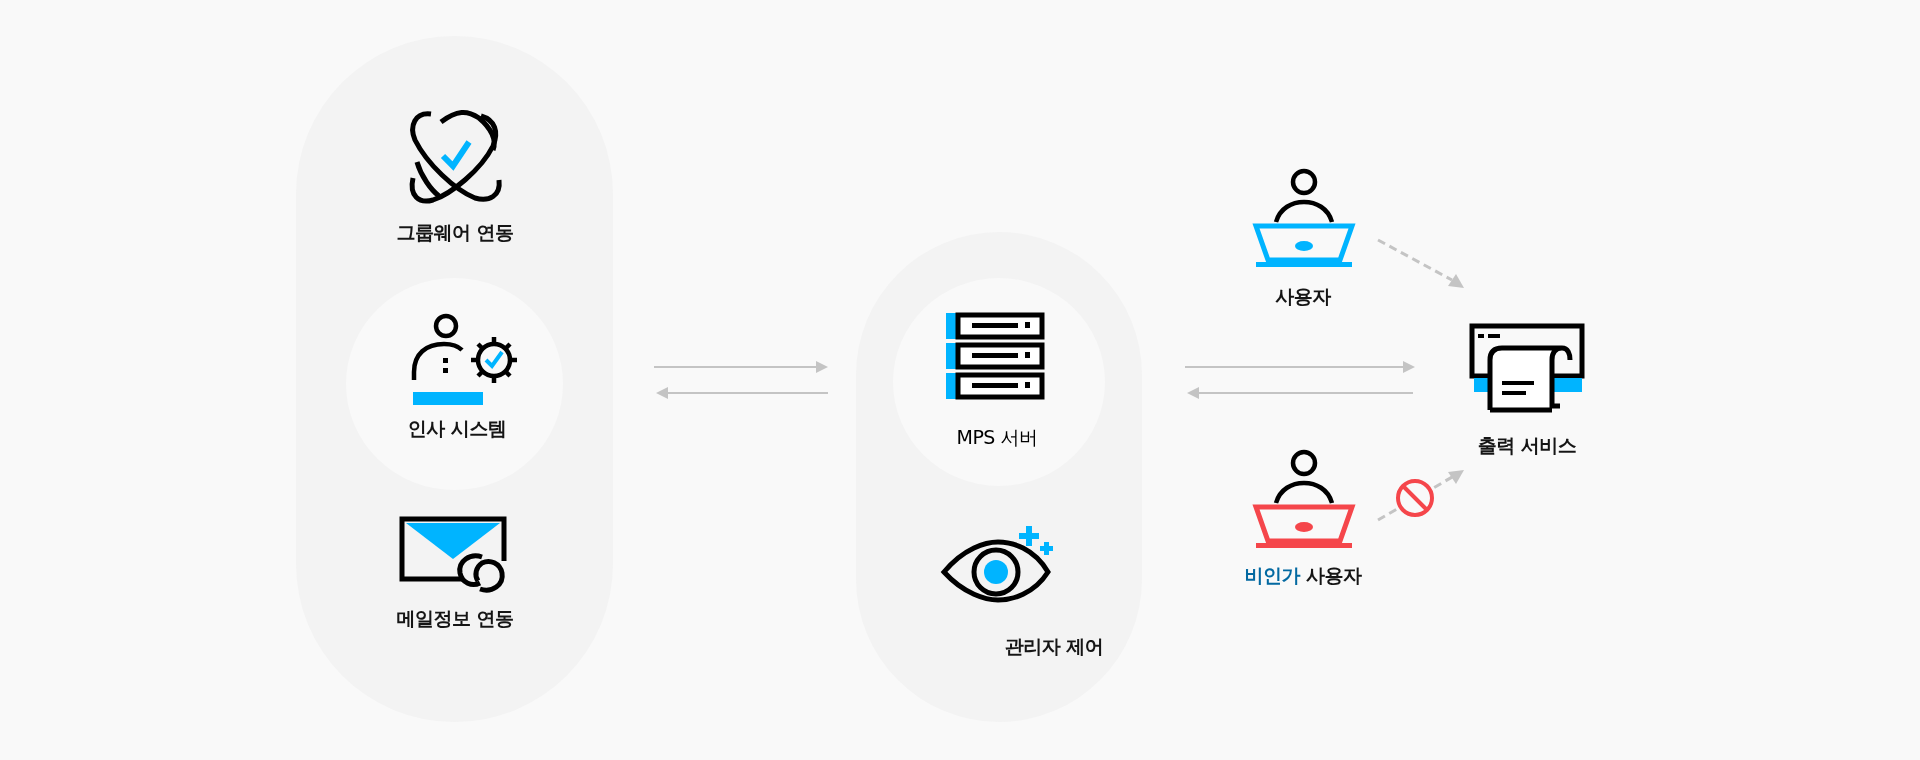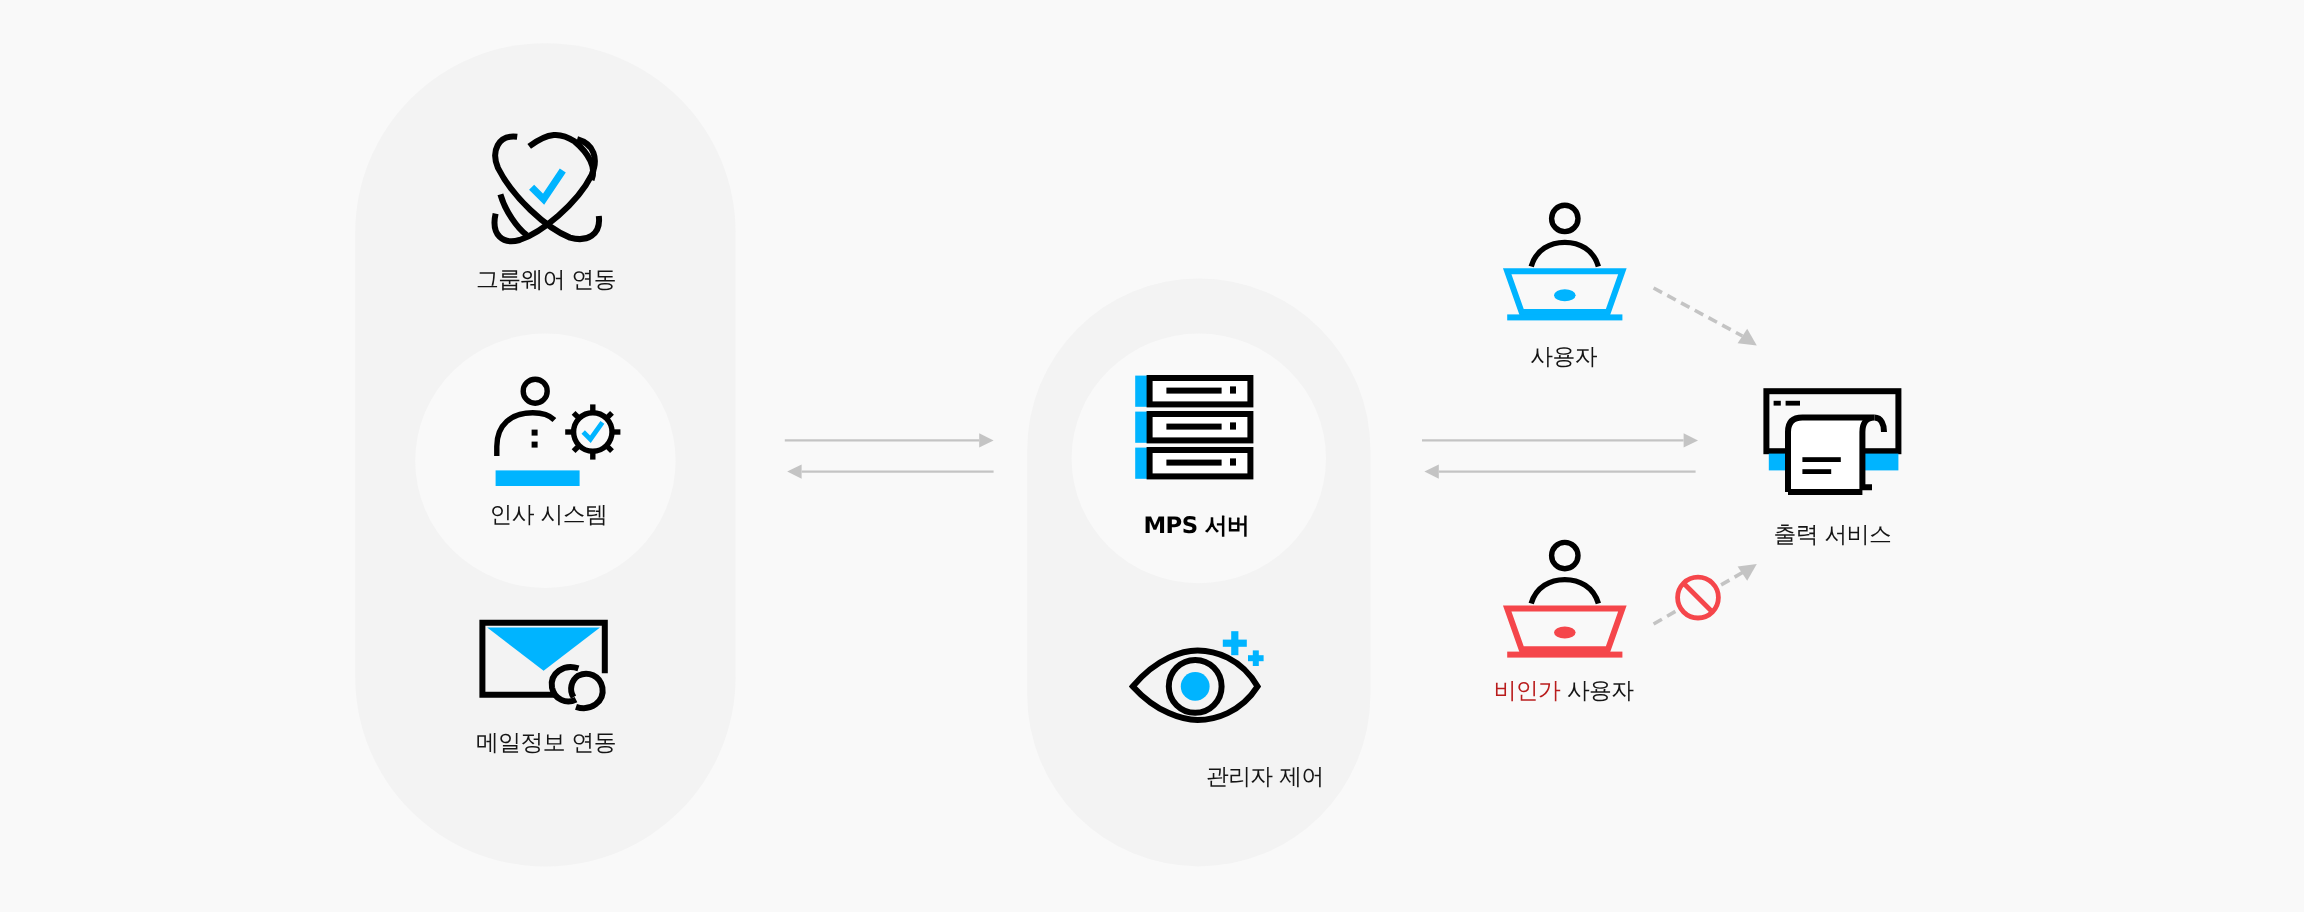--- a/index.html
+++ b/index.html
@@ -10,28 +10,28 @@
       overflow: hidden;
       font-family: "DejaVu Sans", "Liberation Sans", sans-serif;
       color: #111;
     }
     .abs { position: absolute; }
     .pill { position: absolute; background: #f3f3f3; }
     .inner-circle { position: absolute; background: #f9f9f9; border-radius: 50%; }
     .label {
       position: absolute;
       font-size: 19px;
-      font-weight: normal;
+      font-weight: bold;
       letter-spacing: -0.5px;
       text-align: center;
       white-space: nowrap;
       transform: translateX(-50%);
       color: #151515;
     }
-    .label .red { color: #b91c1c; }
+    .label .red { color: #0369a1; }
     svg { display: block; overflow: visible; }
   </style>
 </head>
 <body>
 
 <div class="pill" style="left:296px; top:36px; width:317px; height:686px; border-radius:158px;"></div>
 <div class="inner-circle" style="left:346px; top:278px; width:217px; height:212px;"></div>
 
 <div class="abs" style="left:405px; top:106px; width:100px; height:100px;">
   <svg width="100" height="100" viewBox="0 0 100 100">
@@ -107,21 +107,21 @@
       <rect x="79" y="11" width="5" height="6" fill="#000"></rect>
     </g>
     <g transform="translate(0,60)">
       <rect x="0" y="2" width="10" height="26" fill="#00b4ff"></rect>
       <rect x="12" y="4" width="84" height="22" fill="#fff" stroke="#000" stroke-width="5"></rect>
       <rect x="26" y="12" width="46" height="5" fill="#000"></rect>
       <rect x="79" y="11" width="5" height="6" fill="#000"></rect>
     </g>
   </svg>
 </div>
-<div class="label" style="left:997px; top:425px; font-weight:bold; color:#000;">MPS 서버</div>
+<div class="label" style="left:997px; top:425px; font-weight:normal; color:#000;">MPS 서버</div>
 
 <div class="abs" style="left:942px; top:522px; width:118px; height:80px;">
   <svg width="118" height="80" viewBox="0 0 118 80">
     <path d="M2 50 C 22 26, 44 20, 56 20 C 70 20, 92 26, 106 50 C 92 72, 70 78, 56 78 C 44 78, 22 72, 2 50 Z" fill="none" stroke="#000" stroke-width="5"></path>
     <circle cx="54" cy="50" r="22" fill="none" stroke="#000" stroke-width="5"></circle>
     <circle cx="54" cy="50" r="12" fill="#00b4ff"></circle>
     <rect x="84" y="4" width="6" height="20" fill="#00b4ff"></rect>
     <rect x="77" y="11" width="20" height="6" fill="#00b4ff"></rect>
     <rect x="102" y="20" width="5" height="13" fill="#00b4ff"></rect>
     <rect x="98" y="24" width="13" height="5" fill="#00b4ff"></rect>

